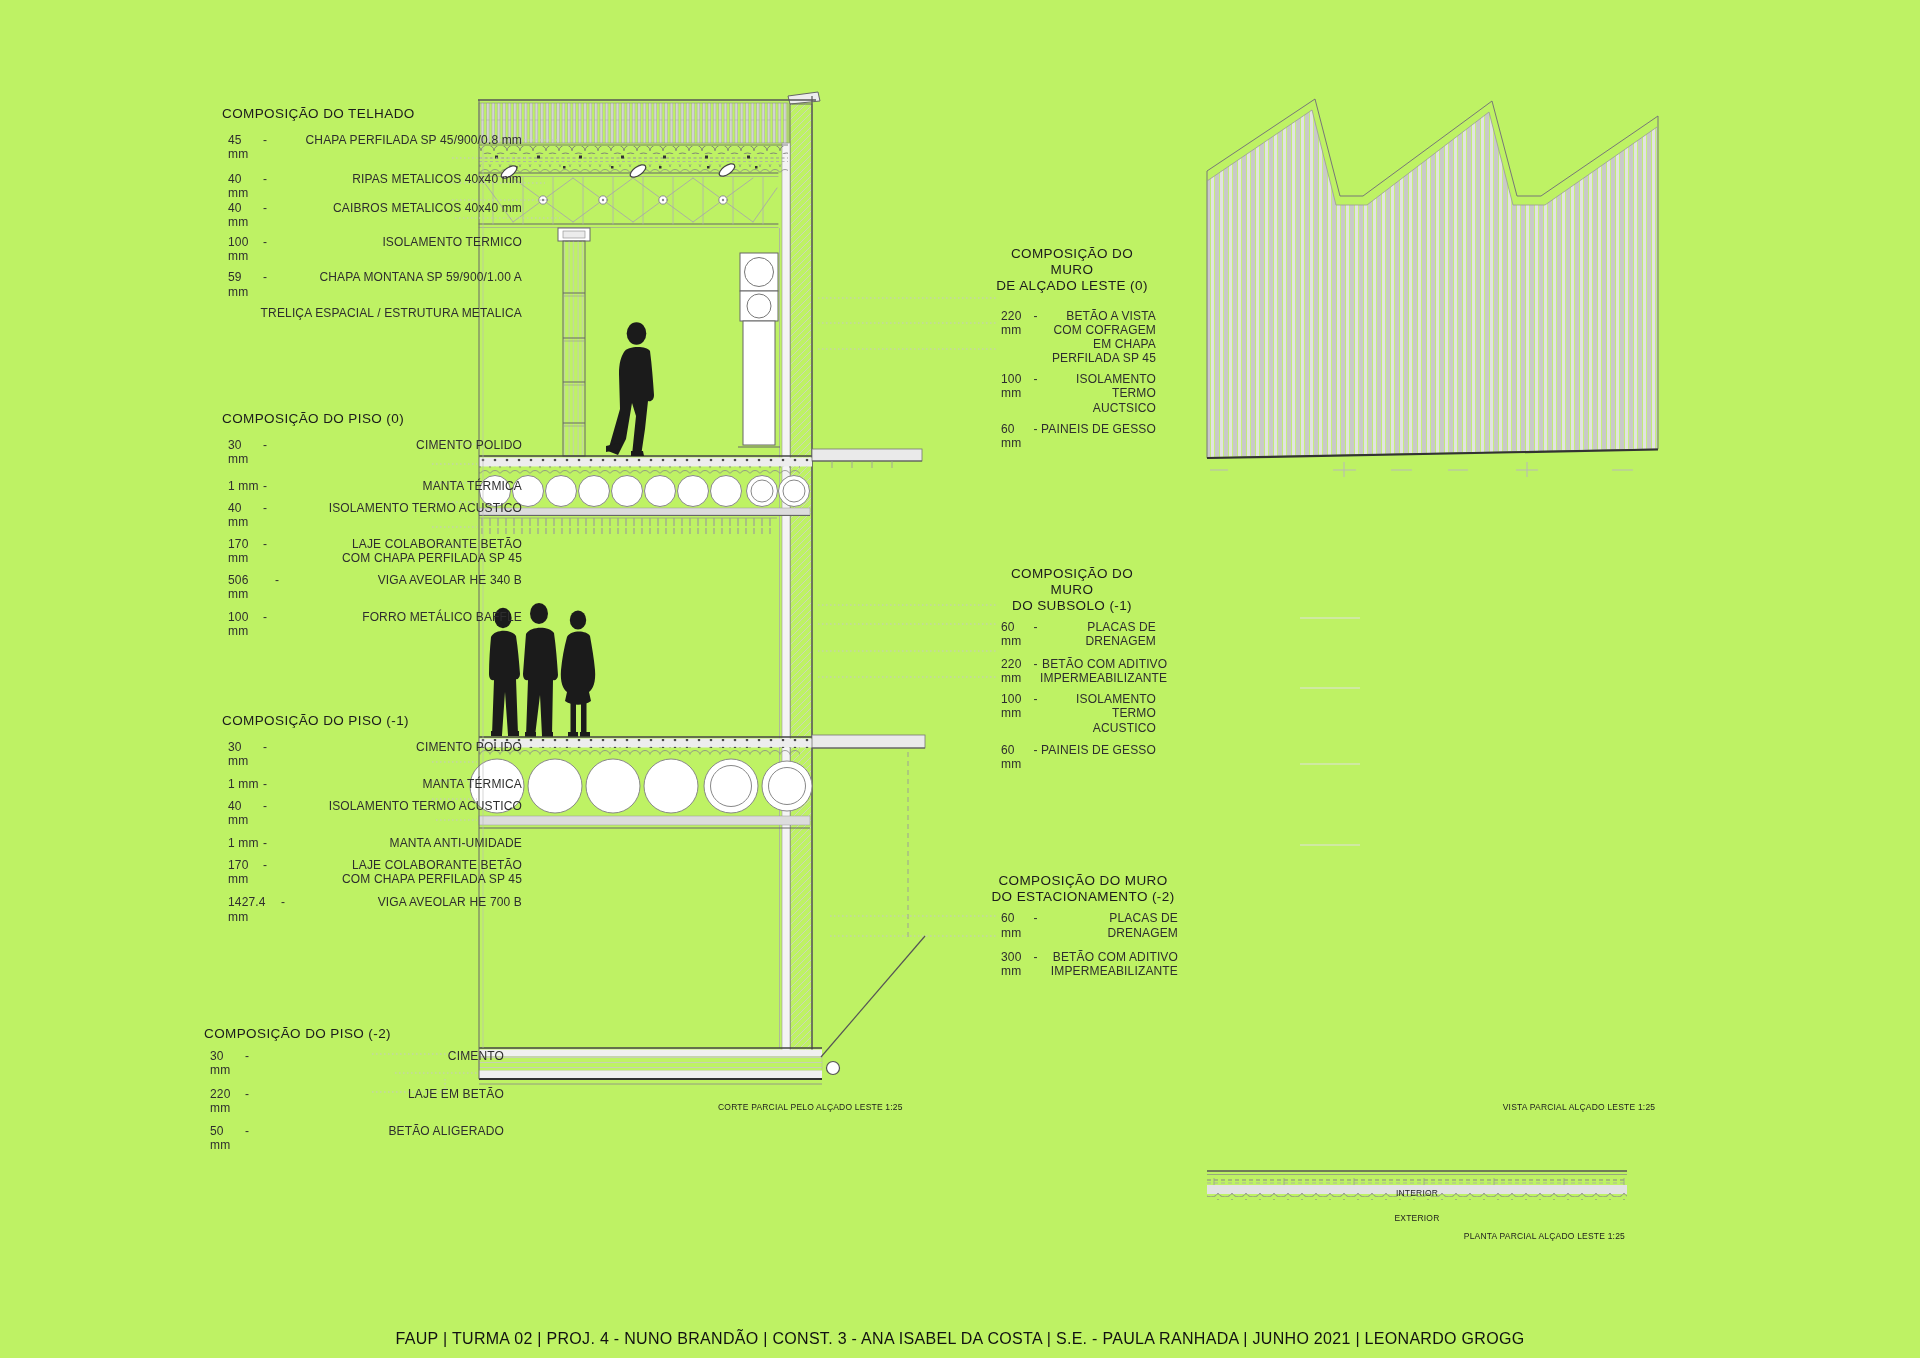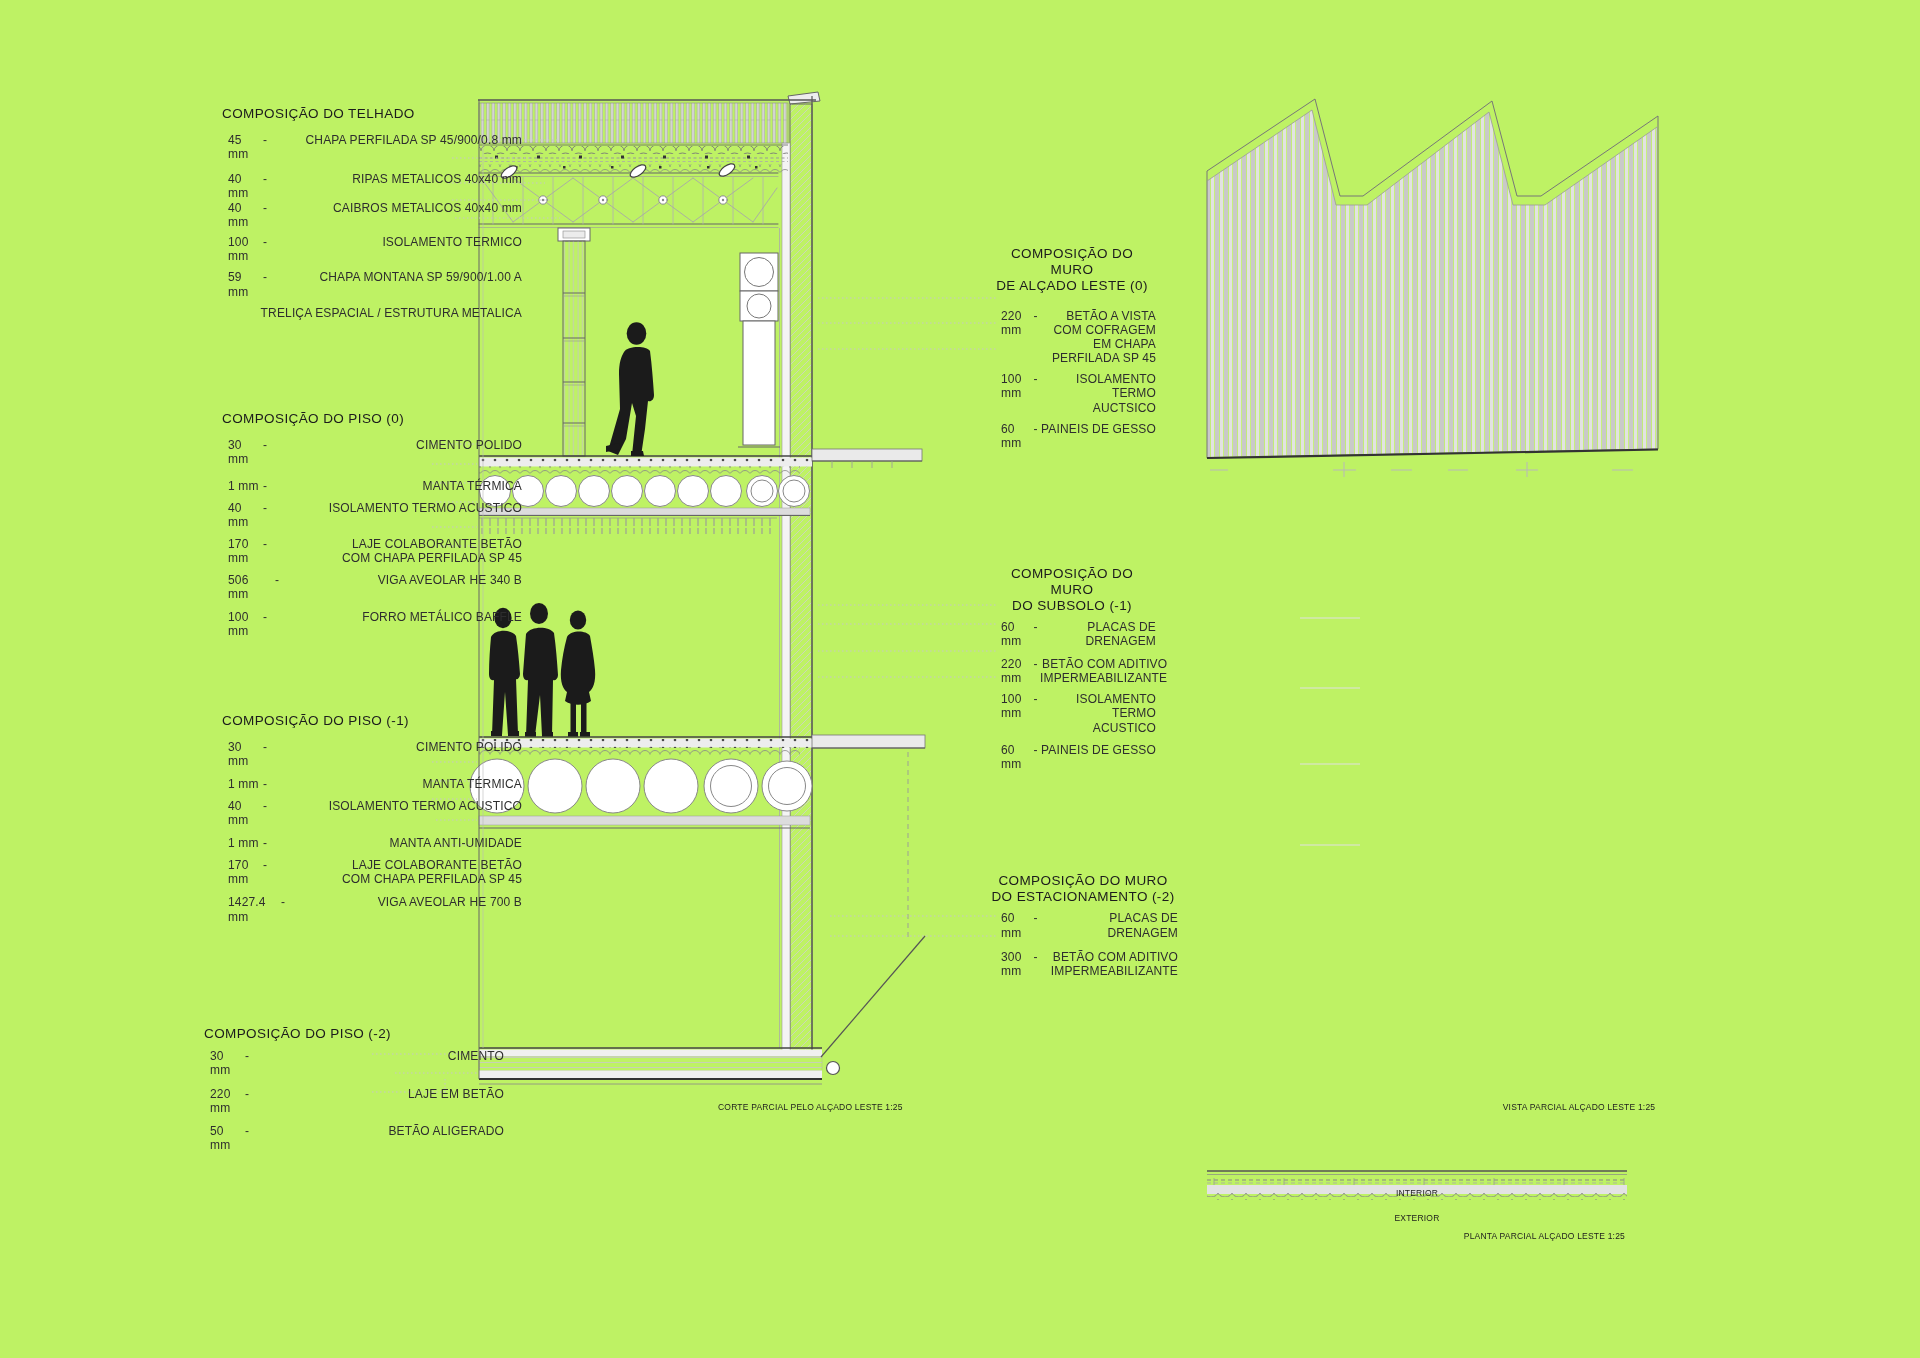--- a/index.html
+++ b/index.html
@@ -549,14 +549,15 @@
         </div>
   </div>
 </div>
 
 <div class="caption" style="left:718px;top:1102px;">CORTE PARCIAL PELO ALÇADO LESTE 1:25</div>
 <div class="caption right" style="left:1500px;top:1102px;width:158px;text-align:center;">VISTA PARCIAL ALÇADO  LESTE 1:25</div>
 <div class="caption center" style="left:1207px;top:1147px;width:420px;margin-top:41px;">INTERIOR</div>
 <div class="caption center" style="left:1207px;top:1213px;width:420px;">EXTERIOR</div>
 <div class="caption right" style="left:1460px;top:1231px;width:165px;">PLANTA  PARCIAL ALÇADO  LESTE 1:25</div>
 
+<div class="titleblock">FAUP  | TURMA 02  | PROJ. 4  - NUNO BRANDÃO  | CONST. 3 - ANA ISABEL DA COSTA  | S.E. - PAULA RANHADA  | JUNHO 2021 | LEONARDO GROGG</div>
 
 </div>
 
 </body></html>

